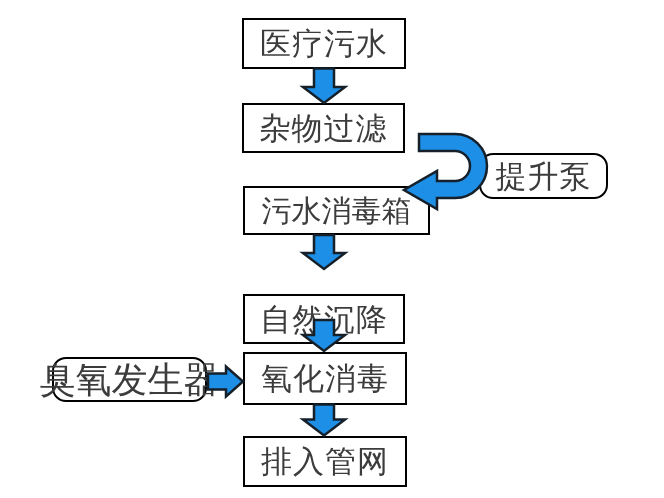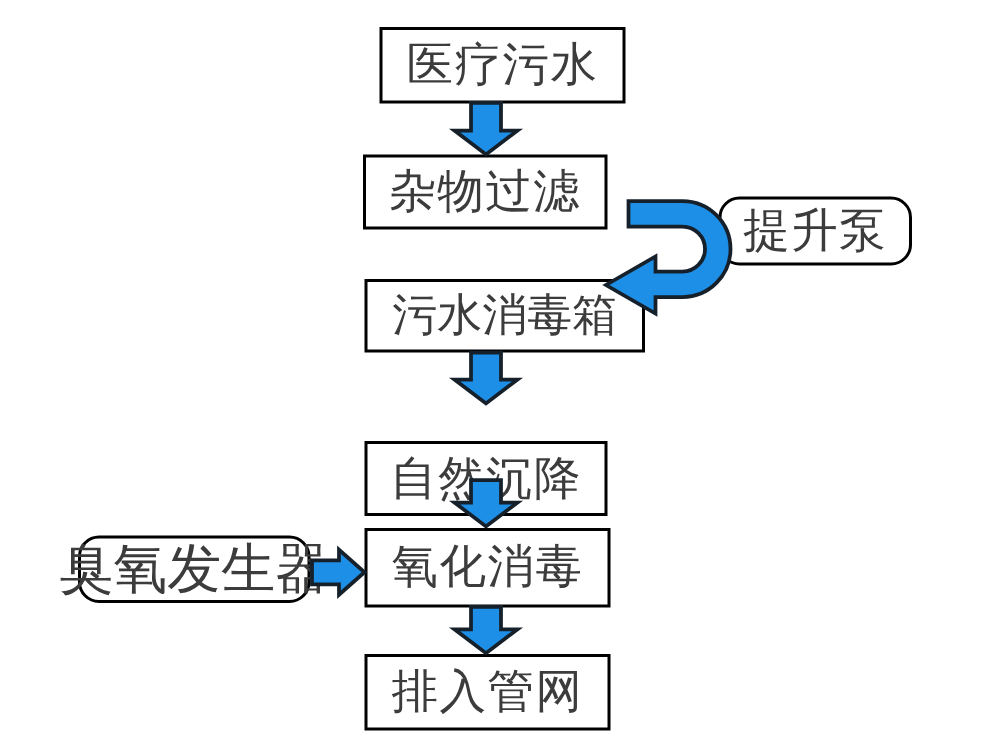--- a/index.html
+++ b/index.html
@@ -47,29 +47,29 @@
     stroke: #15202b;
     stroke-width: 2.5;
     stroke-linejoin: miter;
   }
 </style>
 </head>
 <body>
 
 <div id="stage">
 
-  <div class="node" style="left:242px; top:18px; width:164px; height:51px;margin-left:11px;">
+  <div class="node" style="left:242px; top:18px; width:164px; height:51px;">
     <span>医疗污水</span>
   </div>
 
   <div class="node" style="left:242px; top:103px; width:163px; height:50px;">
     <span>杂物过滤</span>
   </div>
 
-  <div class="node rounded" style="left:479px; top:131px; width:129px; height:46px;">
+  <div class="node rounded" style="left:479px; top:153px; width:129px; height:46px;">
     <span>提升泵</span>
   </div>
 
   <div class="node fs-md" style="left:243px; top:186px; width:187px; height:49px;">
     <span>污水消毒箱</span>
   </div>
 
   <div class="node" style="left:243px; top:270px; width:162px; height:50px;margin-top:24px;">
     <span>自然沉降</span>
   </div>

